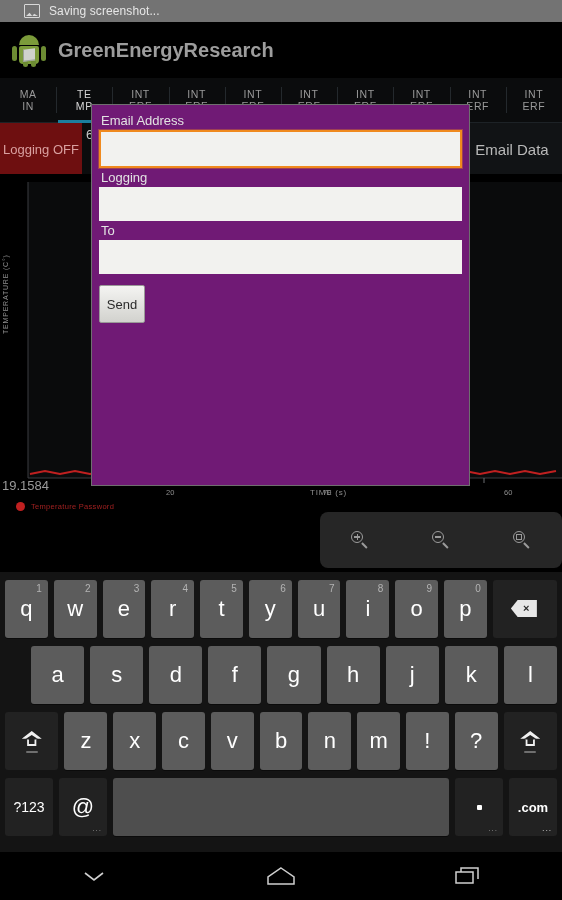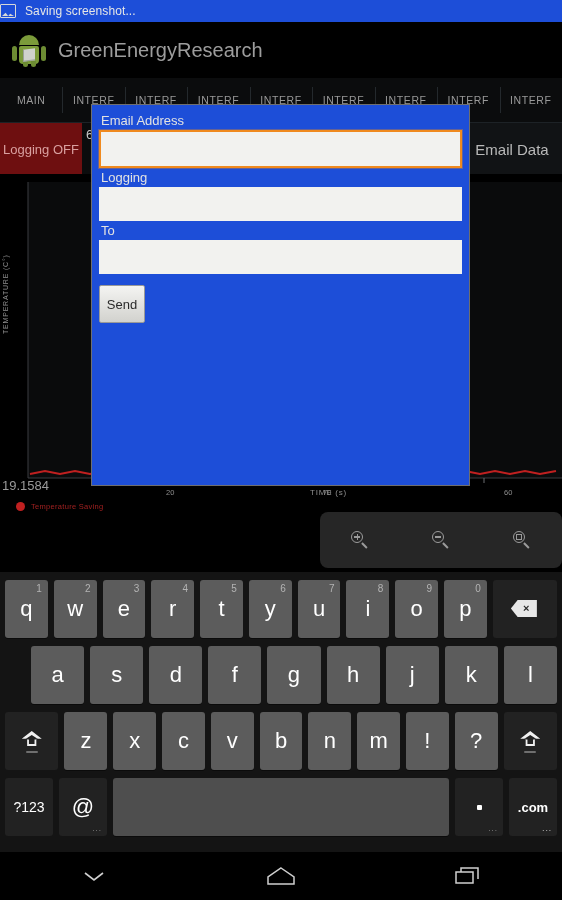--- a/index.html
+++ b/index.html
@@ -12,24 +12,24 @@
     height: 900px;
     overflow: hidden;
     font-family: "Liberation Sans", sans-serif;
     position: relative;
     -webkit-font-smoothing: antialiased;
   }
 
   
   .statusbar {
     height: 22px;
-    background: #1d4ed8;
-    display: flex;
-    align-items: center;
-    padding: 0 0;
+    background: #737373;
+    display: flex;
+    align-items: center;
+    padding: 0 24px;
     box-sizing: border-box;
   }
   .statusbar .sb-icon {
     width: 14px;
     height: 12px;
     border: 1.5px solid #d8d8d8;
     border-radius: 1px;
     position: relative;
     margin-right: 9px;
     flex: none;
@@ -105,36 +105,37 @@
   .droid .cube::after {
     content: "";
     position: absolute;
     left: 0; top: 0; right: 0; bottom: 0;
     border-left: 1px solid #9aa096;
     border-bottom: 1px solid #9aa096;
   }
   .app-title {
     color: #9d9d9d;
     font-size: 20px;
+    font-weight: bold;
   }
 
   
   .tabstrip {
     height: 44px;
     background: #0b0c0d;
     display: flex;
     align-items: stretch;
     border-bottom: 1px solid #1d2226;
     position: relative;
   }
   .tab {
     flex: 1 1 0;
     min-width: 0;
     display: flex;
-    flex-direction: row;
+    flex-direction: column;
     align-items: center;
     justify-content: center;
     color: #9a9a9a;
     font-size: 10.5px;
     line-height: 12px;
     letter-spacing: 0.6px;
     position: relative;
     text-align: center;
     box-sizing: border-box;
   }
@@ -294,21 +295,21 @@
   .zicon .v { position:absolute; left:6.3px; top:4px; width:1.4px; height:6px; background:#9b9b9b; }
   .zicon .sq { position:absolute; left:4px; top:4px; width:6px; height:6px; border:1.2px solid #9b9b9b; box-sizing:border-box; }
 
   
   .dialog {
     position: absolute;
     left: 91px;
     top: 104px;
     width: 379px;
     height: 382px;
-    background: #1d4ed8;
+    background: #701a75;
     border: 1px solid #6f6f6f;
     box-sizing: border-box;
     padding: 6px 7px;
     z-index: 20;
   }
   .dlg-label {
     color: #e2e2e2;
     font-size: 13px;
     margin: 2px 0 2px 2px;
   }
@@ -506,20 +507,24 @@
     <div class="cube"></div>
   </div>
   <div class="app-title">GreenEnergyResearch</div>
 </div>
 
 <div class="tabstrip">
   <div class="tab">
     <span>MA</span>
     <span>IN</span>
   </div>
+  <div class="tab sel">
+    <span>TE</span>
+    <span>MP</span>
+  </div>
   <div class="tab">
     <span>INT</span>
     <span>ERF</span>
   </div>
   <div class="tab">
     <span>INT</span>
     <span>ERF</span>
   </div>
   <div class="tab">
     <span>INT</span>
@@ -570,21 +575,21 @@
     </g>
   </svg>
   <div class="axis-y-label">TEMPERATURE (C°)</div>
   <div class="ytick">19.1584</div>
   <div class="xtick" style="left:166px;">20</div>
   <div class="xtick" style="left:323px;">70</div>
   <div class="xtick" style="left:504px;">60</div>
   <div class="axis-x-label">TIME (s)</div>
   <div class="legend">
     <div class="dot"></div>
-    <div class="lg-text">Temperature Saving</div>
+    <div class="lg-text">Temperature Password</div>
   </div>
 </div>
 
 <div class="zoompill">
   <div class="zicon">
     <div class="ring"></div>
       <div class="h"></div>
       <div class="v"></div>
       <div class="handle"></div>
   </div>

